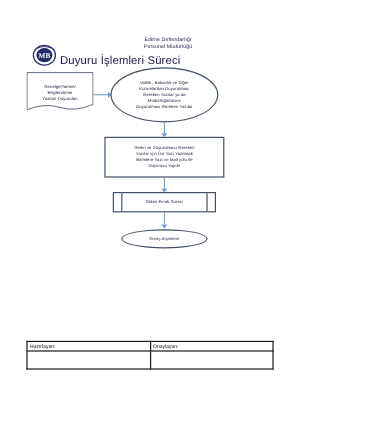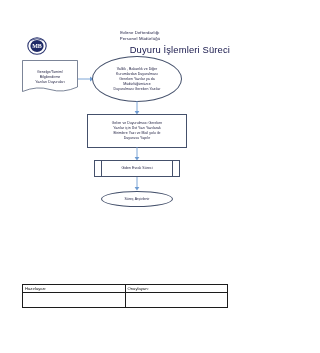--- a/index.html
+++ b/index.html
@@ -21,21 +21,21 @@
   .logo svg{display:block;}
   .org{
     position:absolute;left:60px;top:16px;width:160px;
     text-align:center;
     font-size:4.3px;line-height:6.2px;
     color:#1b1b40;
     letter-spacing:.1px;
   }
   .title{
     position:absolute;left:50px;top:30px;width:180px;
-    text-align:right;
+    text-align:left;
     font-size:9.4px;line-height:12px;
     color:#16164a;
     letter-spacing:.15px;
   }
 
   
   .flow{position:absolute;left:0;top:56px;width:250px;height:160px;}
 
   .node{position:absolute;box-sizing:border-box;display:flex;align-items:center;justify-content:center;}
   .node .txt{

